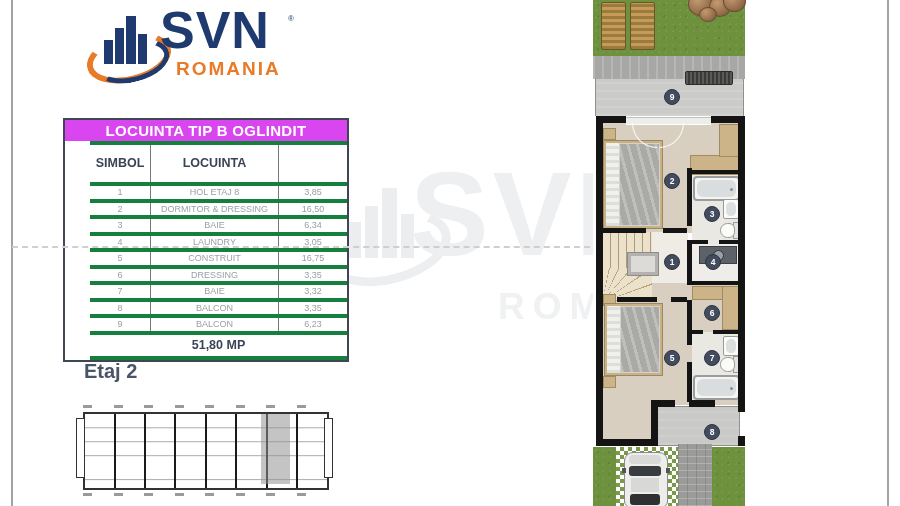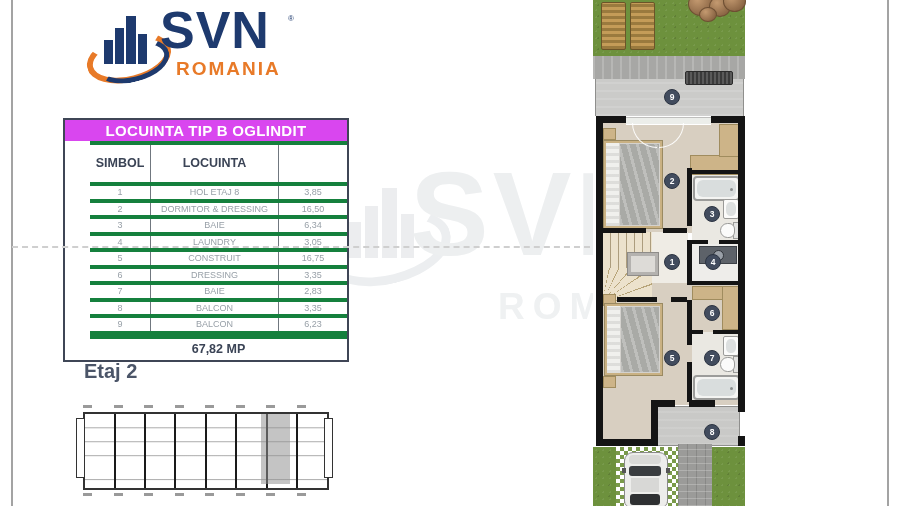--- a/index.html
+++ b/index.html
@@ -181,36 +181,36 @@
       <div class="c c3">16,75</div>
     </div>
   <div class="tbl-row tbl-data">
       <div class="c c1">6</div>
       <div class="c c2">DRESSING</div>
       <div class="c c3">3,35</div>
     </div>
   <div class="tbl-row tbl-data">
       <div class="c c1">7</div>
       <div class="c c2">BAIE</div>
-      <div class="c c3">2,83</div>
+      <div class="c c3">3,32</div>
     </div>
   <div class="tbl-row tbl-data">
       <div class="c c1">8</div>
       <div class="c c2">BALCON</div>
       <div class="c c3">3,35</div>
     </div>
   <div class="tbl-row tbl-data">
       <div class="c c1">9</div>
       <div class="c c2">BALCON</div>
       <div class="c c3">6,23</div>
     </div>
   <div class="tbl-row tbl-sum">
+    <div class="c cv">51,80 MP</div>
   </div>
   <div class="tbl-row tbl-sum">
-    <div class="c cv">67,82 MP</div>
   </div>
 </div>
 
 <div class="abs floor-label">Etaj 2</div>
 
 <div class="abs mini">
   <div class="mini-ticks" style="top:2px"></div>
   <div class="mini-frame"></div>
   <div class="mini-cap" style="left:1px"></div>
   <div class="mini-cap" style="left:249px"></div>

